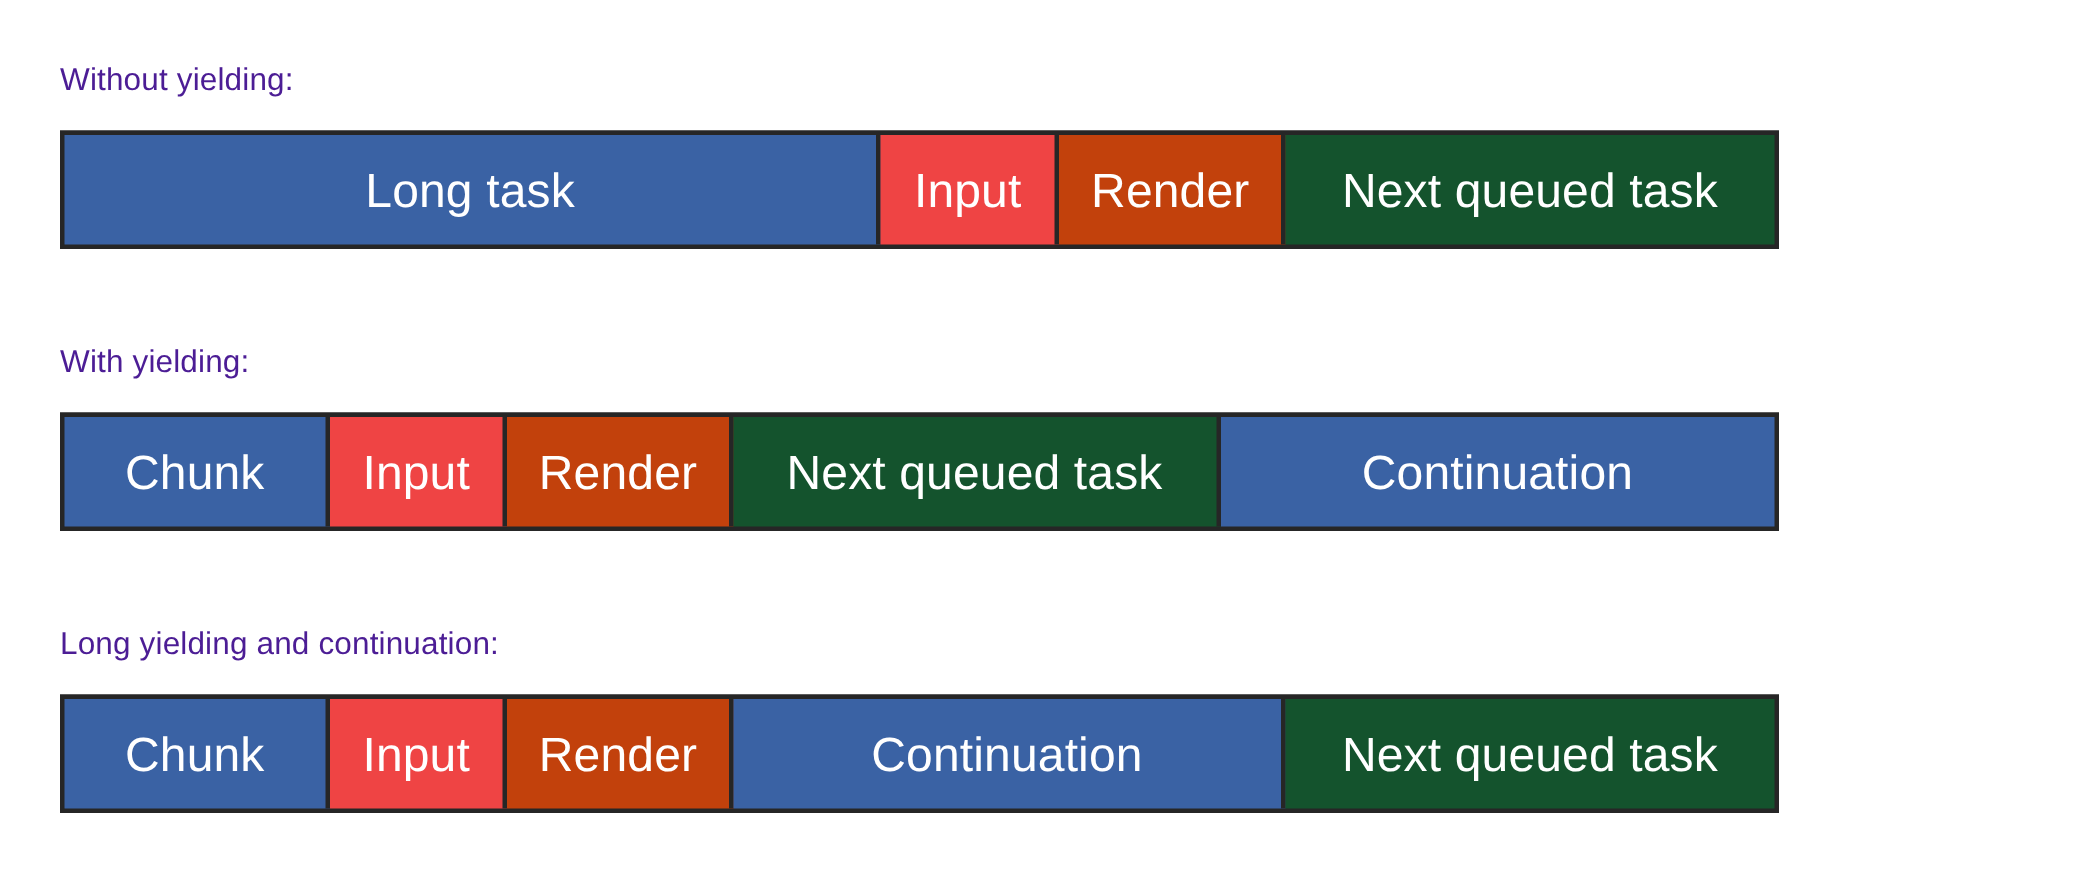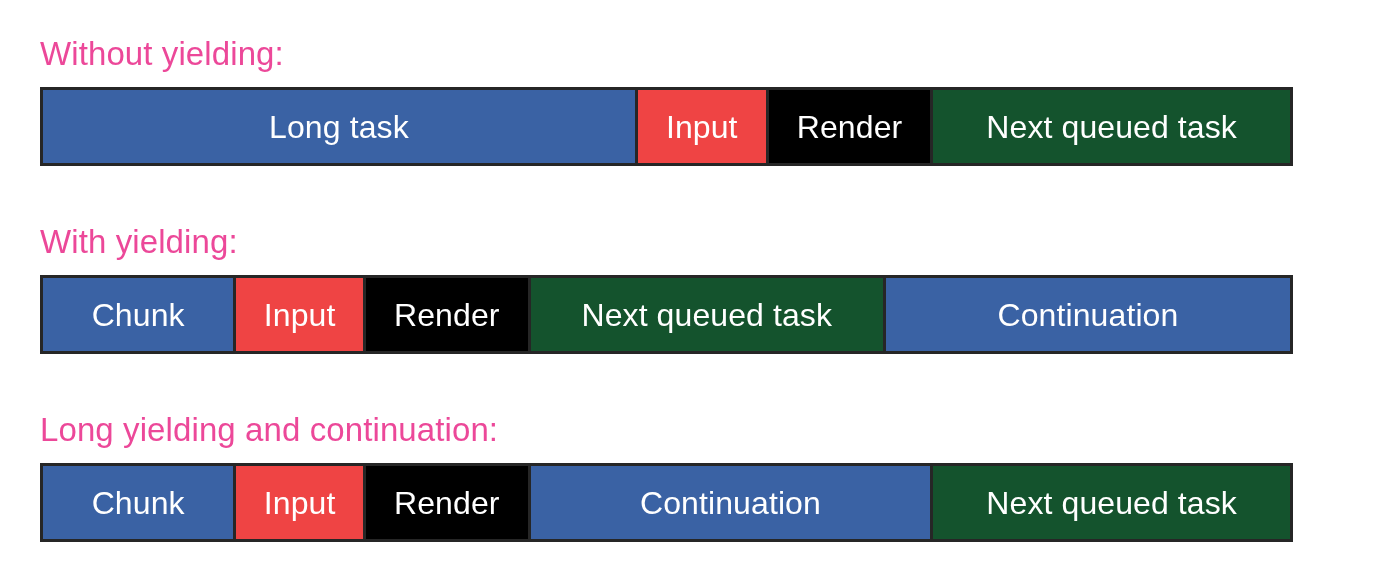--- a/index.html
+++ b/index.html
@@ -27,32 +27,32 @@
     position: absolute;
     left: 40px;
     width: 1315px;
   }
 
   .row-1 { top: 34px; }
   .row-2 { top: 222px; }
   .row-3 { top: 410px; }
 
   .row-caption {
-    font-size: 33px;
+    font-size: 21px;
     line-height: 40px;
-    color: #ec4899;
+    color: #4c1d95;
     letter-spacing: 0.1px;
     font-weight: 400;
     white-space: nowrap;
     padding-bottom: 0;
   }
 
   .timeline {
     display: flex;
-    width: 1253px;
+    width: 1146px;
     height: 79px;
     box-sizing: border-box;
     border: 3px solid #262626;
     background: #262626;
     margin-top: 13px;
   }
 
   .seg {
     box-sizing: border-box;
     display: flex;
@@ -65,21 +65,21 @@
     white-space: nowrap;
     overflow: hidden;
     border-right: 3px solid #262626;
   }
   .seg:last-child {
     border-right: 0;
   }
 
   .seg-blue   { background: #3a62a4; }
   .seg-red    { background: #ef4444; }
-  .seg-green  { background: #000000; }
+  .seg-green  { background: #c2410c; }
   .seg-gray   { background: #14532d; }
 </style>
 </head>
 <body>
 
 <div class="diagram">
 
   <div class="row row-1">
     <div class="row-caption">Without yielding:</div>
     <div class="timeline">

